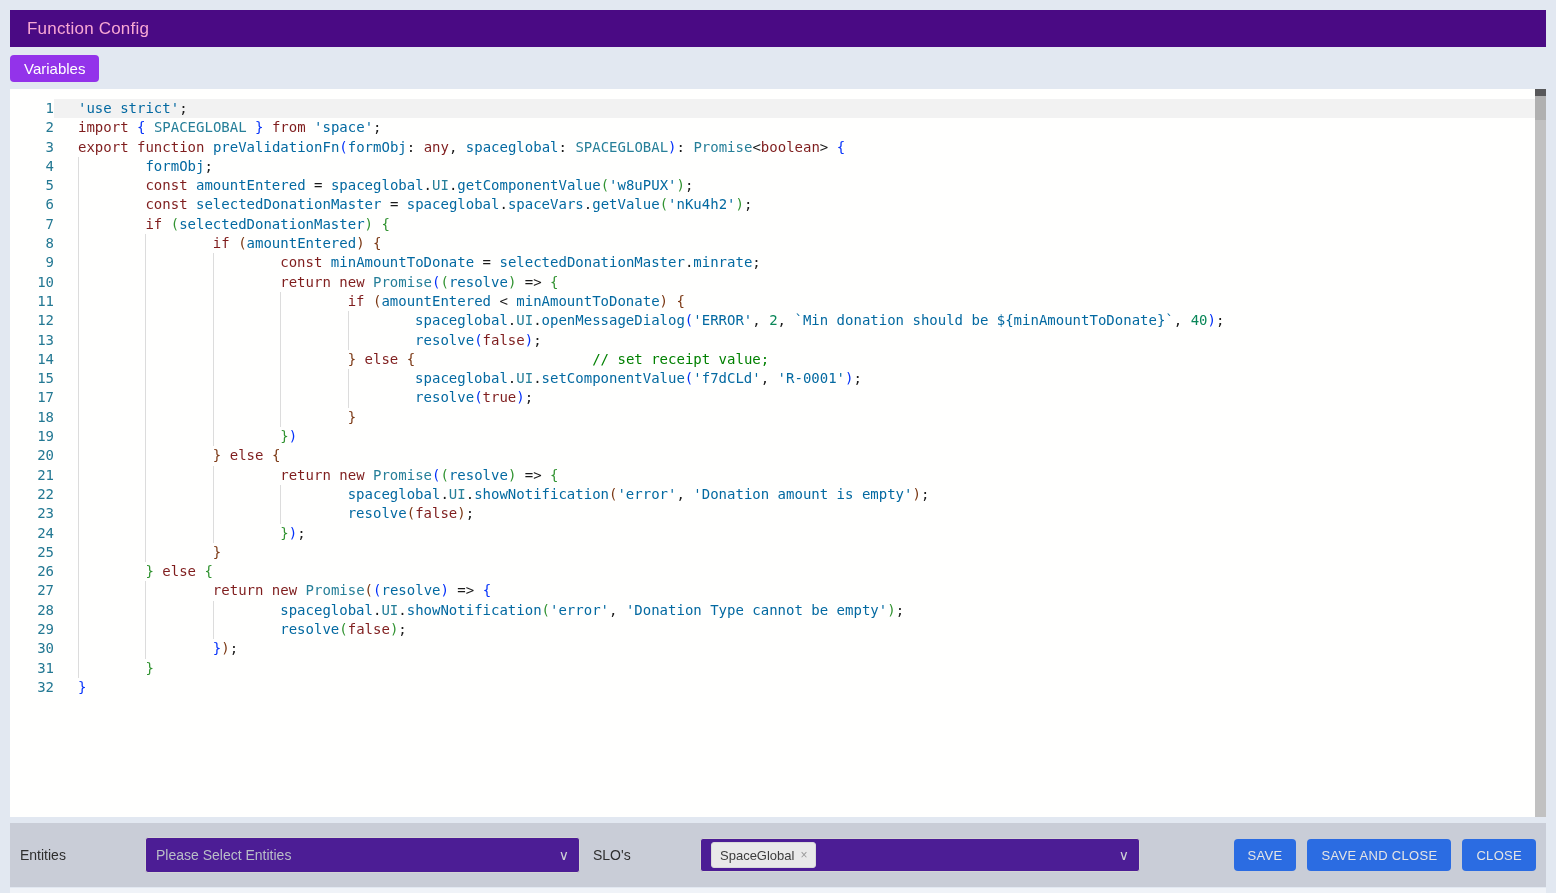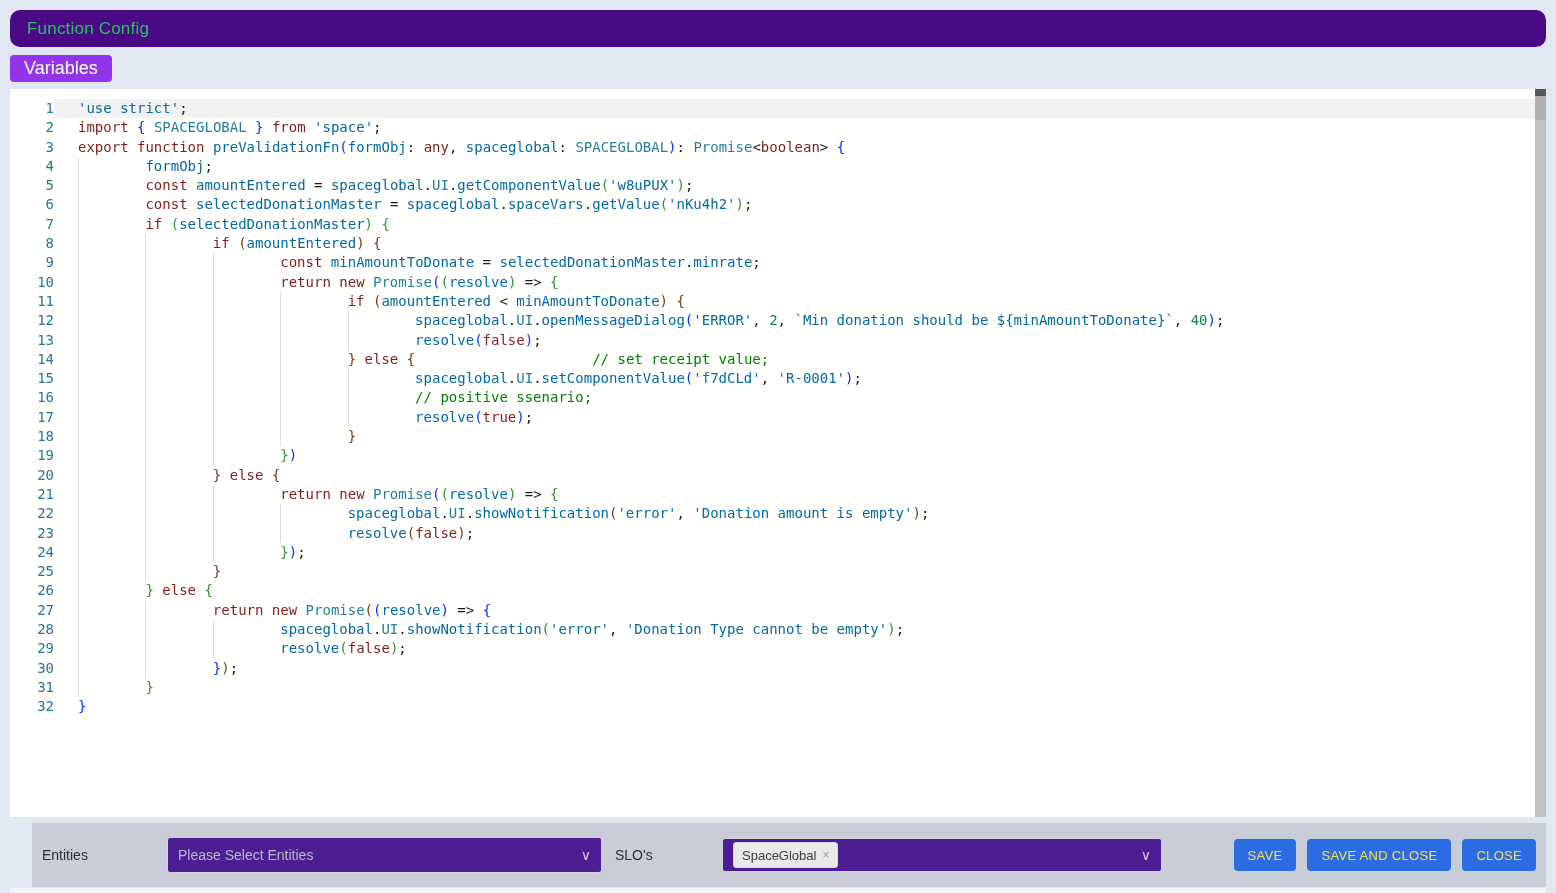--- a/index.html
+++ b/index.html
@@ -5,30 +5,30 @@
   html,body{margin:0;padding:0;}
   body{
     width:1556px;height:893px;position:relative;overflow:hidden;
     background:#e2e8f1;
     font-family:"Liberation Sans", sans-serif;
   }
   .frame{position:absolute;left:10px;top:10px;width:1536px;}
 
   
   .titlebar{
-    height:37px;background:#4a0a84;color:#22c55e;
+    height:37px;background:#4a0a84;color:#f9a8d4;
     display:flex;align-items:center;padding:0 17px;
-    font-size:17px;letter-spacing:.2px;border-radius:10px;
+    font-size:17px;letter-spacing:.2px;
   }
 
   
   .varrow{margin-top:8px;height:27px;}
   .variables-btn{
     background:#9333ea;color:#fff;border:none;border-radius:4px;
-    font-size:18px;font-family:"Liberation Sans",sans-serif;
+    font-size:15px;font-family:"Liberation Sans",sans-serif;
     padding:0 14px;height:27px;cursor:pointer;
   }
 
   
   .editor{
     margin-top:7px;position:relative;height:728px;background:#fffffe;
     font-family:"DejaVu Sans Mono","Liberation Mono",monospace;
     font-size:14px;line-height:19.3px;overflow:hidden;
   }
   .code-lines{padding-top:10px;}
@@ -58,21 +58,21 @@
   .sb-track{
     position:absolute;top:0;right:0;width:11px;height:100%;
     background:#c1c1c1;
   }
   .sb-cap{position:absolute;top:0;left:0;width:100%;height:7px;background:#58585a;}
   .sb-thumb{position:absolute;top:7px;left:0;width:100%;height:24px;background:#b0b0b0;}
 
   
   .footer{
     margin-top:6px;height:64px;background:#c9cdd7;
-    display:flex;align-items:center;padding:0 10px;box-sizing:border-box;margin-left:22px;
+    display:flex;align-items:center;padding:0 10px;box-sizing:border-box;
   }
   .f-label{font-size:14px;color:#2e2e2e;}
   .lbl-entities{width:125px;}
   .lbl-slos{margin-left:13px;width:107px;}
   .select{
     background:#4c1d95;border:1px solid #d4d4d4;border-radius:3px;
     height:36px;display:flex;align-items:center;position:relative;
     box-sizing:border-box;padding:0 26px 0 10px;cursor:pointer;
   }
   .sel-entities{width:435px;}
@@ -83,21 +83,21 @@
     color:#cdd0d6;font-size:14px;
   }
   .tag{
     background:#e9e9e9;border:1px solid #d9d9d9;border-radius:3px;
     height:24px;display:inline-flex;align-items:center;gap:6px;
     padding:0 8px;font-size:13px;color:#3c3c3c;
   }
   .tag-x{color:#9a9a9a;font-size:12px;cursor:pointer;}
   .btns{margin-left:auto;display:flex;gap:11px;}
   .btn-blue{
-    background:#2b6ce2;color:#fde047;border:none;border-radius:4px;
+    background:#2b6ce2;color:#e5e5e5;border:none;border-radius:4px;
     height:32px;padding:0 14px;font-size:13px;letter-spacing:.3px;
     font-family:"Liberation Sans",sans-serif;cursor:pointer;
   }
 
   .bottom-strip{height:6px;background:#f0f3f8;margin-top:1px;}
 </style>
 </head>
 <body>
 
 <div class="frame">
@@ -120,21 +120,20 @@
         <div class="cl"><span class="ln">6</span><span class="lc"><span class="ind"></span><span class="tk-kw">const</span><span class="tk-pun"> </span><span class="tk-id">selectedDonationMaster</span><span class="tk-pun"> = </span><span class="tk-id">spaceglobal</span><span class="tk-pun">.</span><span class="tk-id">spaceVars</span><span class="tk-pun">.</span><span class="tk-id">getValue</span><span class="tk-b2">(</span><span class="tk-str">'nKu4h2'</span><span class="tk-b2">)</span><span class="tk-pun">;</span></span></div>
         <div class="cl"><span class="ln">7</span><span class="lc"><span class="ind"></span><span class="tk-kw">if</span><span class="tk-pun"> </span><span class="tk-b2">(</span><span class="tk-id">selectedDonationMaster</span><span class="tk-b2">)</span><span class="tk-pun"> </span><span class="tk-b2">{</span></span></div>
         <div class="cl"><span class="ln">8</span><span class="lc"><span class="ind"></span><span class="ind"></span><span class="tk-kw">if</span><span class="tk-pun"> </span><span class="tk-b3">(</span><span class="tk-id">amountEntered</span><span class="tk-b3">)</span><span class="tk-pun"> </span><span class="tk-b3">{</span></span></div>
         <div class="cl"><span class="ln">9</span><span class="lc"><span class="ind"></span><span class="ind"></span><span class="ind"></span><span class="tk-kw">const</span><span class="tk-pun"> </span><span class="tk-id">minAmountToDonate</span><span class="tk-pun"> = </span><span class="tk-id">selectedDonationMaster</span><span class="tk-pun">.</span><span class="tk-id">minrate</span><span class="tk-pun">;</span></span></div>
         <div class="cl"><span class="ln">10</span><span class="lc"><span class="ind"></span><span class="ind"></span><span class="ind"></span><span class="tk-kw">return</span><span class="tk-pun"> </span><span class="tk-kw">new</span><span class="tk-pun"> </span><span class="tk-type">Promise</span><span class="tk-b1">(</span><span class="tk-b2">(</span><span class="tk-id">resolve</span><span class="tk-b2">)</span><span class="tk-pun"> =&gt; </span><span class="tk-b2">{</span></span></div>
         <div class="cl"><span class="ln">11</span><span class="lc"><span class="ind"></span><span class="ind"></span><span class="ind"></span><span class="ind"></span><span class="tk-kw">if</span><span class="tk-pun"> </span><span class="tk-b3">(</span><span class="tk-id">amountEntered</span><span class="tk-pun"> &lt; </span><span class="tk-id">minAmountToDonate</span><span class="tk-b3">)</span><span class="tk-pun"> </span><span class="tk-b3">{</span></span></div>
         <div class="cl"><span class="ln">12</span><span class="lc"><span class="ind"></span><span class="ind"></span><span class="ind"></span><span class="ind"></span><span class="ind"></span><span class="tk-id">spaceglobal</span><span class="tk-pun">.</span><span class="tk-type">UI</span><span class="tk-pun">.</span><span class="tk-id">openMessageDialog</span><span class="tk-b1">(</span><span class="tk-str">'ERROR'</span><span class="tk-pun">, </span><span class="tk-num">2</span><span class="tk-pun">, </span><span class="tk-str">`Min donation should be </span><span class="tk-id">${minAmountToDonate}</span><span class="tk-str">`</span><span class="tk-pun">, </span><span class="tk-num">40</span><span class="tk-b1">)</span><span class="tk-pun">;</span></span></div>
         <div class="cl"><span class="ln">13</span><span class="lc"><span class="ind"></span><span class="ind"></span><span class="ind"></span><span class="ind"></span><span class="ind"></span><span class="tk-id">resolve</span><span class="tk-b1">(</span><span class="tk-kw">false</span><span class="tk-b1">)</span><span class="tk-pun">;</span></span></div>
         <div class="cl"><span class="ln">14</span><span class="lc"><span class="ind"></span><span class="ind"></span><span class="ind"></span><span class="ind"></span><span class="tk-b3">}</span><span class="tk-pun"> </span><span class="tk-kw">else</span><span class="tk-pun"> </span><span class="tk-b3">{</span><span class="tk-pun">                     </span><span class="tk-com">// set receipt value;</span></span></div>
         <div class="cl"><span class="ln">15</span><span class="lc"><span class="ind"></span><span class="ind"></span><span class="ind"></span><span class="ind"></span><span class="ind"></span><span class="tk-id">spaceglobal</span><span class="tk-pun">.</span><span class="tk-type">UI</span><span class="tk-pun">.</span><span class="tk-id">setComponentValue</span><span class="tk-b1">(</span><span class="tk-str">'f7dCLd'</span><span class="tk-pun">, </span><span class="tk-str">'R-0001'</span><span class="tk-b1">)</span><span class="tk-pun">;</span></span></div>
-        <div class="cl"><span class="ln">16</span><span class="lc"><span class="ind"></span><span class="ind"></span><span class="ind"></span><span class="ind"></span><span class="ind"></span><span class="tk-com">// positive ssenario;</span></span></div>
         <div class="cl"><span class="ln">17</span><span class="lc"><span class="ind"></span><span class="ind"></span><span class="ind"></span><span class="ind"></span><span class="ind"></span><span class="tk-id">resolve</span><span class="tk-b1">(</span><span class="tk-kw">true</span><span class="tk-b1">)</span><span class="tk-pun">;</span></span></div>
         <div class="cl"><span class="ln">18</span><span class="lc"><span class="ind"></span><span class="ind"></span><span class="ind"></span><span class="ind"></span><span class="tk-b3">}</span></span></div>
         <div class="cl"><span class="ln">19</span><span class="lc"><span class="ind"></span><span class="ind"></span><span class="ind"></span><span class="tk-b2">}</span><span class="tk-b1">)</span></span></div>
         <div class="cl"><span class="ln">20</span><span class="lc"><span class="ind"></span><span class="ind"></span><span class="tk-b3">}</span><span class="tk-pun"> </span><span class="tk-kw">else</span><span class="tk-pun"> </span><span class="tk-b3">{</span></span></div>
         <div class="cl"><span class="ln">21</span><span class="lc"><span class="ind"></span><span class="ind"></span><span class="ind"></span><span class="tk-kw">return</span><span class="tk-pun"> </span><span class="tk-kw">new</span><span class="tk-pun"> </span><span class="tk-type">Promise</span><span class="tk-b1">(</span><span class="tk-b2">(</span><span class="tk-id">resolve</span><span class="tk-b2">)</span><span class="tk-pun"> =&gt; </span><span class="tk-b2">{</span></span></div>
         <div class="cl"><span class="ln">22</span><span class="lc"><span class="ind"></span><span class="ind"></span><span class="ind"></span><span class="ind"></span><span class="tk-id">spaceglobal</span><span class="tk-pun">.</span><span class="tk-type">UI</span><span class="tk-pun">.</span><span class="tk-id">showNotification</span><span class="tk-b3">(</span><span class="tk-str">'error'</span><span class="tk-pun">, </span><span class="tk-str">'Donation amount is empty'</span><span class="tk-b3">)</span><span class="tk-pun">;</span></span></div>
         <div class="cl"><span class="ln">23</span><span class="lc"><span class="ind"></span><span class="ind"></span><span class="ind"></span><span class="ind"></span><span class="tk-id">resolve</span><span class="tk-b3">(</span><span class="tk-kw">false</span><span class="tk-b3">)</span><span class="tk-pun">;</span></span></div>
         <div class="cl"><span class="ln">24</span><span class="lc"><span class="ind"></span><span class="ind"></span><span class="ind"></span><span class="tk-b2">}</span><span class="tk-b1">)</span><span class="tk-pun">;</span></span></div>
         <div class="cl"><span class="ln">25</span><span class="lc"><span class="ind"></span><span class="ind"></span><span class="tk-b3">}</span></span></div>
         <div class="cl"><span class="ln">26</span><span class="lc"><span class="ind"></span><span class="tk-b2">}</span><span class="tk-pun"> </span><span class="tk-kw">else</span><span class="tk-pun"> </span><span class="tk-b2">{</span></span></div>

